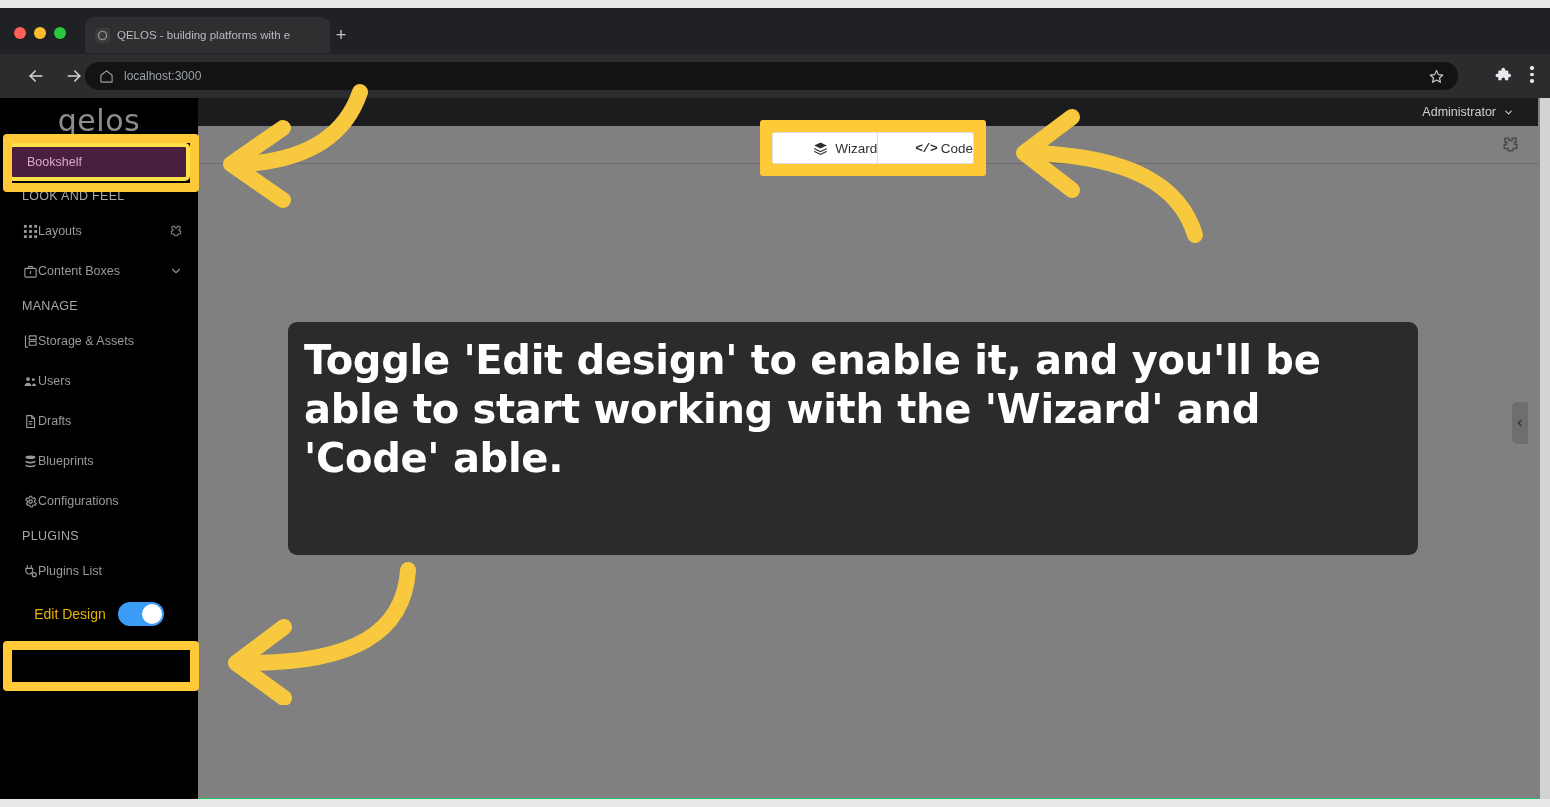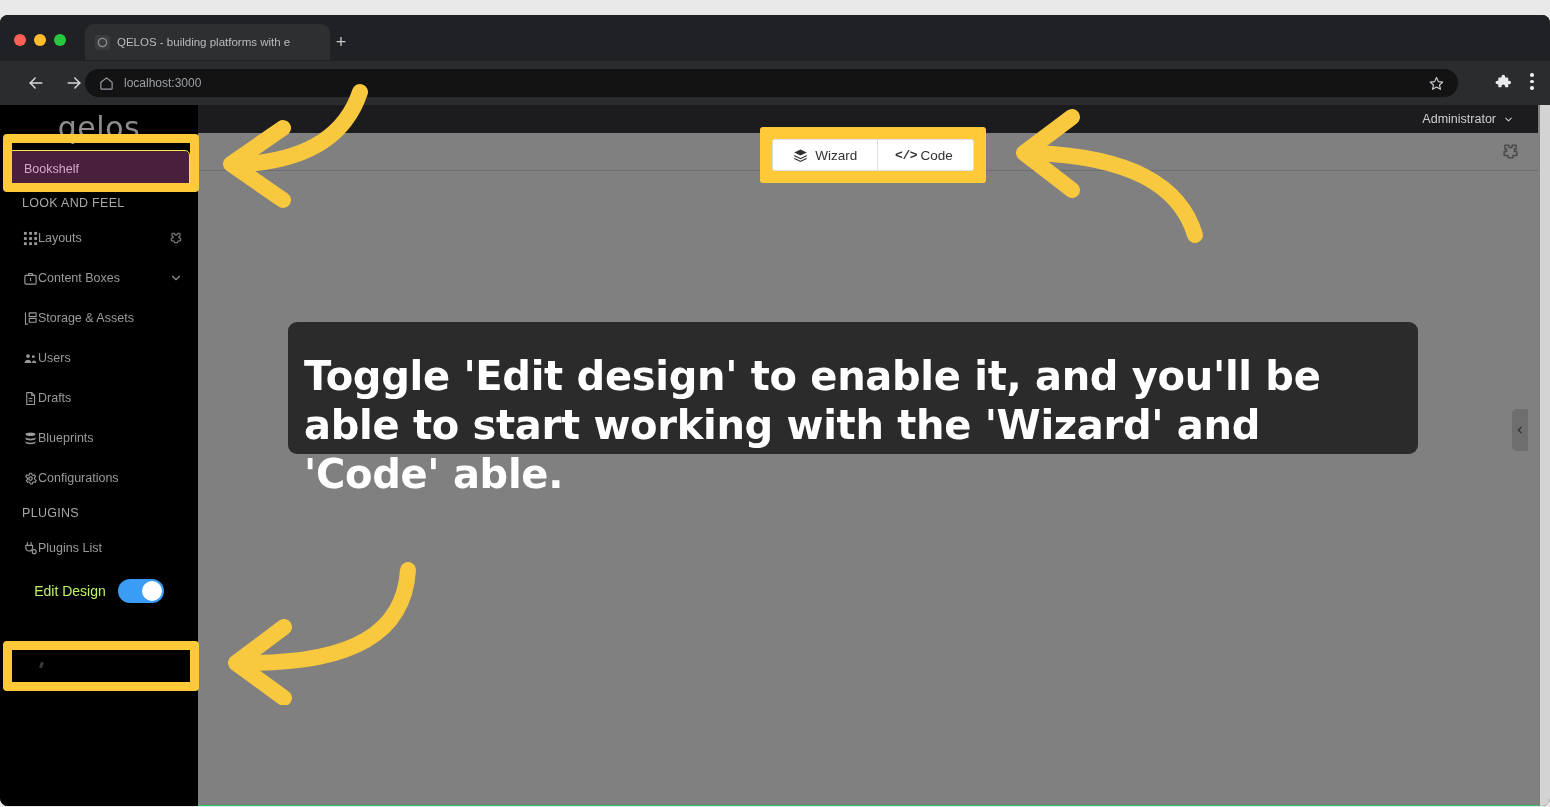--- a/index.html
+++ b/index.html
@@ -9,23 +9,22 @@
     background: #f2f2f2;
     font-family: "Liberation Sans", sans-serif;
   }
   #root { position: relative; width: 1550px; height: 807px; background: #e9e9e9; }
 
   
   .browser-window {
     position: absolute; left: 0; top: 8px;
     width: 1550px; height: 791px;
     background: #202124;
-    border-radius: 8px;
+    border-radius: 0;
     overflow: hidden;
-    margin-top: 7px;
   }
   .tabstrip {
     position: absolute; left: 0; top: 0; width: 1550px; height: 46px;
     background: #202124;
   }
   .traffic {
     position: absolute; left: 14px; top: 19px;
     display: flex; gap: 8px; align-items: center;
   }
   .dot { width: 12px; height: 12px; border-radius: 50%; }
@@ -124,34 +123,34 @@
 
   .section-label {
     font-size: 12.5px; color: #a8a8a8;
     padding: 0 11px 0 22px; height: 30px; display: flex; align-items: center;
     letter-spacing: 0.3px;
   }
 
   .bookshelf-item {
     margin: 0 8px; height: 38px;
     background: #4a1f3e;
-    border: 1px solid #fde047;
+    border: 4px solid #fde047;
     border-radius: 5px;
     display: flex; align-items: center;
     padding-left: 15px;
     font-size: 12.5px;
     color: #d5a8cb;
   }
 
   .edit-design-row {
     height: 46px;
     background: #000;
     display: flex; align-items: center; justify-content: center; gap: 12px;
   }
-  .edit-design-label { font-size: 14px; color: #bef264; font-weight: 500; }
+  .edit-design-label { font-size: 14px; color: #eab308; font-weight: 500; }
   .toggle {
     width: 46px; height: 24px; border-radius: 12px;
     background: #3b9cf5; position: relative; flex: 0 0 auto;
   }
   .toggle .knob {
     position: absolute; right: 2px; top: 2px;
     width: 20px; height: 20px; border-radius: 50%; background: #fff;
   }
   .sidebar-footer { height: 118px; background: #000; position: relative; }
   .sidebar-footer .speck { position: absolute; left: 40px; top: 48px; width: 3px; height: 6px; background: #3a3a3a; transform: rotate(20deg); }
@@ -205,21 +204,21 @@
   .seg-control {
     position: absolute; left: 772px; top: 124px;
     width: 202px; height: 32px;
     background: #fcfcfc;
     border: 1px solid #dcdfe6;
     border-radius: 3px;
     display: flex; z-index: 41;
     overflow: hidden;
   }
   .seg-btn {
-    flex: 1 1 auto; display: flex; align-items: center; justify-content: center; gap: 7px;
+    flex: 1 1 auto; display: flex; align-items: center; justify-content: flex-end; gap: 7px;
     font-size: 13.5px; color: #303133;
     background: #fff;
   }
   .seg-btn + .seg-btn { border-left: 1px solid #dcdfe6; }
   .seg-btn .seg-ic { width: 15px; height: 15px; display: flex; align-items: center; justify-content: center; color: #303133; }
   .seg-btn .seg-ic svg { width: 15px; height: 15px; }
   .code-glyph { font-family: "Liberation Mono", monospace; font-size: 13px; font-weight: 700; letter-spacing: -0.5px; }
 
   
   .anno-layer { position: absolute; left: 0; top: 0; width: 1550px; height: 807px; pointer-events: none; z-index: 60; }
@@ -234,22 +233,22 @@
     display: flex; align-items: center;
   }
   .callout-top {
     left: 85px; top: 8px; width: 730px; height: 100px;
     padding: 0 16px;
     font-size: 66px; line-height: 1;
     letter-spacing: -0.5px;
     justify-content: flex-start;
   }
   .callout-main {
-    left: 288px; top: 322px; width: 1130px; height: 132px;
-    padding: 30px 16px;
+    left: 288px; top: 322px; width: 1130px; height: 233px;
+    padding: 14px 16px;
     font-size: 40px; line-height: 1.22;
     letter-spacing: -0.3px;
     align-items: flex-start;
   }
   .callout-main .ctext { display: block; }
 
   .hl-box {
     position: absolute;
     border: 9px solid #ffc938;
     border-radius: 4px;
@@ -369,20 +368,21 @@
                 </svg>
             </span>
             <span class="mi-label">Content Boxes</span>
             <span class="mi-suffix">
               <svg viewBox="0 0 24 24" fill="none" stroke="currentColor" stroke-width="2" stroke-linecap="round" stroke-linejoin="round">
                   <polyline points="6 9 12 15 18 9"></polyline>
                 </svg>
             </span>
           </div>
 
+          <div class="section-label">MANAGE</div>
           <div class="menu-item">
             <span class="mi-icon">
               <svg viewBox="0 0 24 24" fill="none" stroke="currentColor" stroke-width="1.8" stroke-linecap="round" stroke-linejoin="round">
                   <path d="M4 3v18h3"></path>
                   <rect x="10" y="3" width="11" height="6"></rect>
                   <rect x="10" y="12" width="11" height="6"></rect>
                 </svg>
             </span>
             <span class="mi-label">Storage &amp; Assets</span>
             <span class="mi-suffix"></span>

